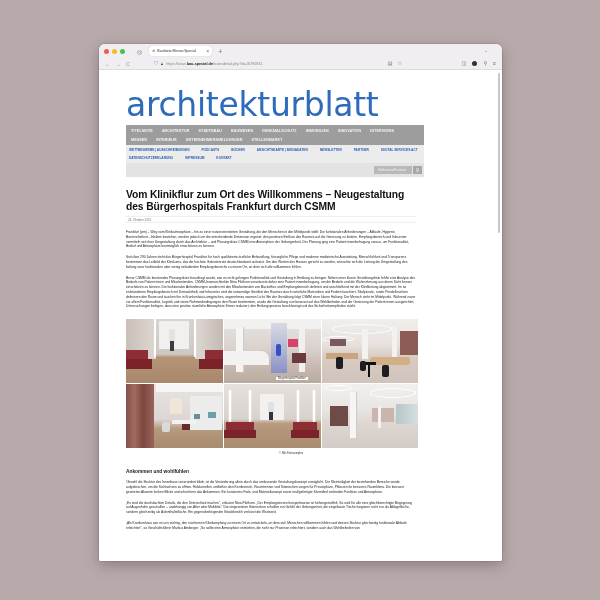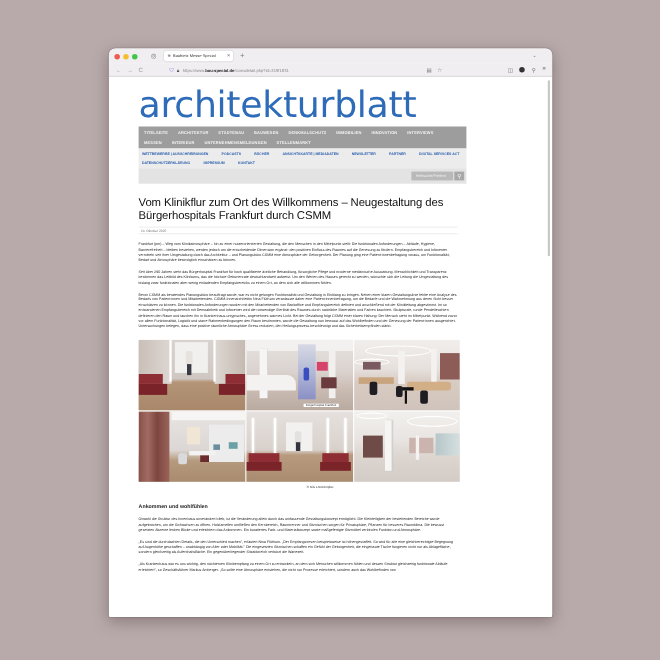--- a/index.html
+++ b/index.html
@@ -33,39 +33,39 @@
   .urlbar { position: absolute; left: 55px; width: 260px; height: 9px; display: flex; align-items: center; font-size: 3.8px; gap: 3px; }
   .urlbar .shield { color: #8a6ad6; font-size: 5px; }
   .urlbar .lock { color: #555; font-size: 4.5px; }
   .url-pre { color: #888; } .url-dom { color: #222; font-weight: bold; } .url-path { color: #888; }
   .url-right { position: absolute; right: 100px; display: flex; gap: 5px; font-size: 5px; color: #777; top: 2px; }
   .nav-right { position: absolute; right: 6px; top: 2px; display: flex; gap: 6px; font-size: 5px; color: #666; }
   .nav-right .acct { width: 5px; height: 5px; border-radius: 50%; background: #333; display: inline-block; margin-top: 1px; }
 
   .viewport { position: absolute; top: 27px; left: 0; width: 403px; height: 490px; background: #fff; overflow: hidden; }
   .scrollbar { position: absolute; right: 2px; top: 2px; width: 2px; height: 160px; background: #c8c8c8; border-radius: 1px; }
-  .page { position: absolute; left: 27px; top: 0; width: 290px; }
+  .page { position: absolute; left: 27px; top: 10px; width: 290px; }
 
   .logo {
     margin-top: 7px; font-size: 33px; font-weight: normal; color: #2e6bb8; letter-spacing: -0.3px;
     font-family: "DejaVu Sans", sans-serif; line-height: 34px; height: 37px;
   }
   .mainnav { background: #9d9d9d; width: 298px; padding: 1px 2px; }
   .mainnav .row { display: flex; gap: 0; height: 9px; align-items: center; }
   .mainnav .item { font-size: 3.6px; color: #f4f4f4; padding: 0 6px 0 3px; letter-spacing: 0.15px; white-space: nowrap; font-weight: bold; }
   .subnav { background: #ececec; width: 298px; padding: 1px 3px; }
   .subnav .row { display: flex; height: 8px; align-items: center; }
   .subnav .item { font-size: 3.2px; color: #2c5fae; padding-right: 12px; white-space: nowrap; font-weight: bold; }
   .searchrow { background: #e3e3e3; width: 298px; height: 14px; position: relative; }
   .search-input { position: absolute; right: 12px; top: 3px; width: 38px; height: 8px; background: #b9b9b9; border: none; font-size: 3.4px; color: #f2f2f2; padding-left: 4px; font-family: "Liberation Sans", sans-serif; }
   .search-input::placeholder { color: #f2f2f2; }
   .search-btn { position: absolute; right: 2px; top: 3px; width: 9px; height: 8px; background: #a8a8a8; color: #fff; font-size: 5px; display: flex; align-items: center; justify-content: center; }
 
   .article { width: 290px; padding-top: 12px; }
-  .headline { font-size: 10.3px; font-weight: normal; color: #111; line-height: 12px; letter-spacing: -0.1px; }
+  .headline { font-size: 10.3px; font-weight: bold; color: #111; line-height: 12px; letter-spacing: -0.1px; }
   .dateline { margin-top: 3px; border-top: 1px solid #eee; border-bottom: 1px solid #eee; height: 7px; display: flex; align-items: center; }
   .dateline span { font-size: 3px; color: #777; padding-left: 2px; }
   .para { font-size: 3.3px; line-height: 4.8px; color: #222; margin-top: 6px; text-align: left; }
   .para.first { margin-top: 7px; }
 
   .gallery { margin-top: 10px; width: 290px; display: grid; grid-template-columns: 97px 97px 96px; grid-template-rows: 64px 64px; gap: 1px 1px; position: relative; }
   .photo { position: relative; overflow: hidden; }
   .photo .credit-tag { position: absolute; left: 52px; bottom: 3px; background: #fff; font-size: 2.6px; color: #333; padding: 0 2px; }
   .caption { text-align: center; font-size: 2.8px; color: #333; margin-top: 3px; padding-left: 40px; }
 

